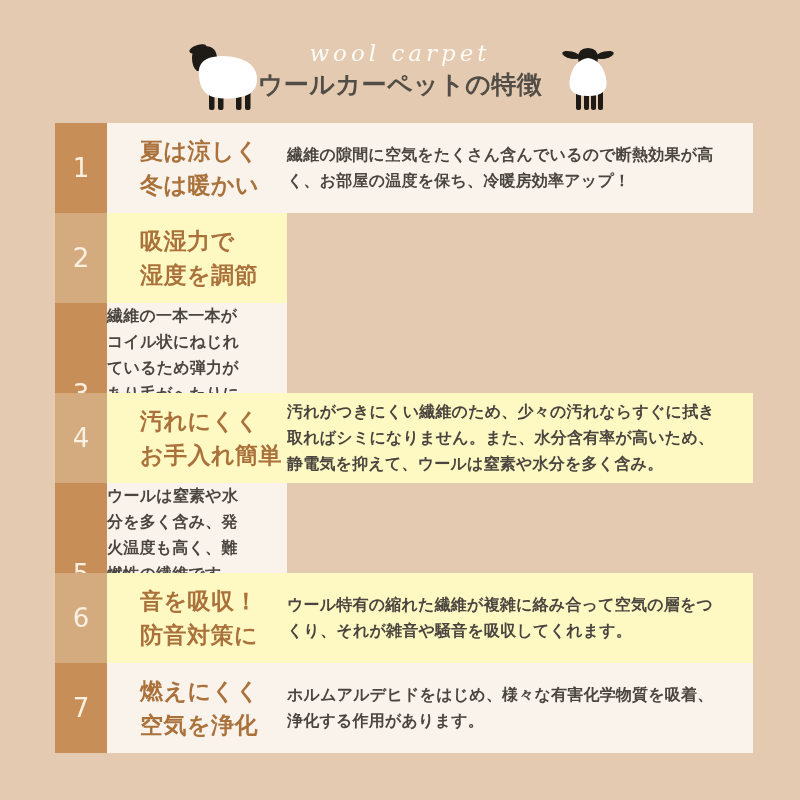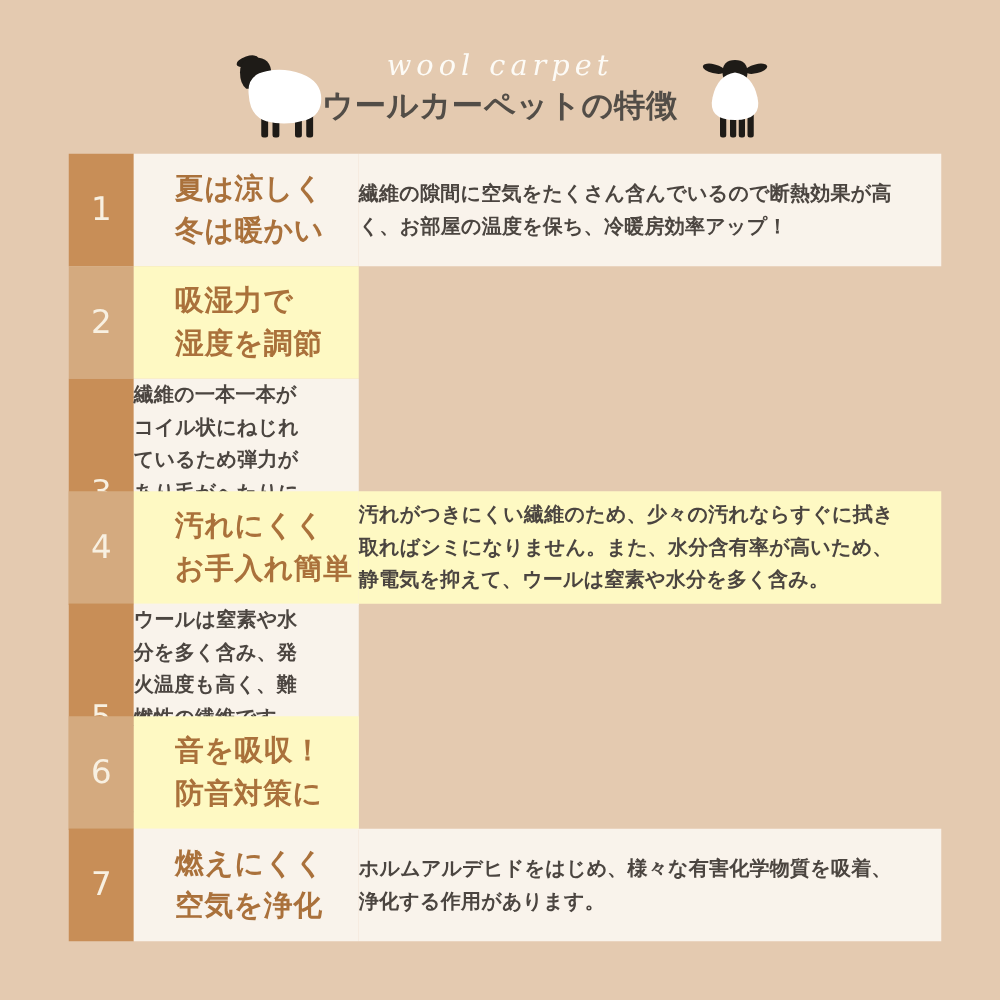--- a/index.html
+++ b/index.html
@@ -161,20 +161,21 @@
 
     <div class="feature-row odd">
       <div class="num-cell">5</div>
       <div class="desc-cell">ウールは窒素や水分を多く含み、発火温度も高く、難燃性の繊維です。また、燃えても煙の発生が少なく安全です。</div>
     </div>
 
     <div class="feature-row even">
       <div class="num-cell">6</div>
       <div class="title-cell">音を吸収！
 防音対策に</div>
+      <div class="desc-cell">ウール特有の縮れた繊維が複雑に絡み合って空気の層をつくり、それが雑音や騒音を吸収してくれます。</div>
     </div>
 
     <div class="feature-row odd">
       <div class="num-cell">7</div>
       <div class="title-cell">燃えにくく
 空気を浄化</div>
       <div class="desc-cell">ホルムアルデヒドをはじめ、様々な有害化学物質を吸着、浄化する作用があります。</div>
     </div>
 
   </main>

